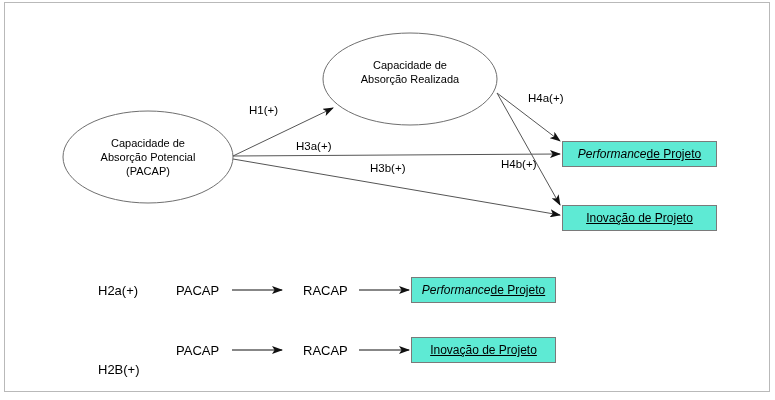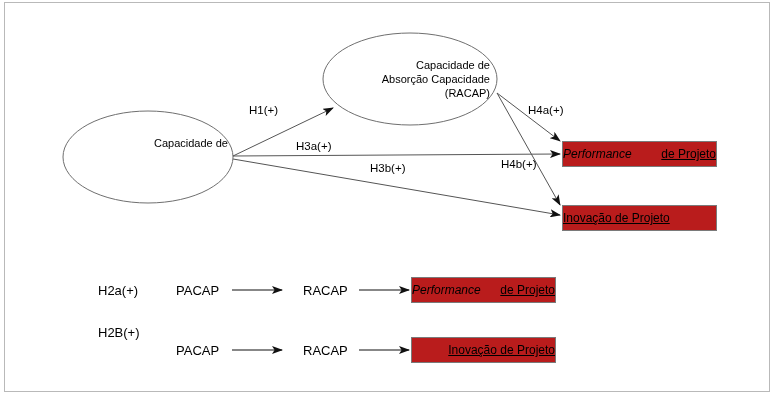--- a/index.html
+++ b/index.html
@@ -26,42 +26,42 @@
   }
   svg.layer {
     position: absolute;
     left: 0;
     top: 0;
     width: 775px;
     height: 400px;
   }
   .node-label {
     position: absolute;
-    text-align: right;
+    text-align: center;
     color: #000000;
     font-size: 11px;
     line-height: 14px;
     white-space: nowrap;
     pointer-events: none;
   }
   .edge-label {
     position: absolute;
     color: #000000;
     font-size: 11.5px;
     line-height: 13px;
     white-space: nowrap;
   }
   .box {
     position: absolute;
     border: 1px solid #7a7a7a;
-    background: #b91c1c;
+    background: #5eead4;
     box-sizing: border-box;
     display: flex;
     align-items: center;
-    justify-content: space-between;
+    justify-content: center;
     font-size: 12px;
     color: #000000;
     white-space: nowrap;
   }
   .box .em {
     font-style: italic;
   }
   .box .reg {
     font-style: normal;
     text-decoration: underline;
@@ -103,52 +103,53 @@
 
     <line x1="232" y1="290" x2="282" y2="290" stroke="#111111" stroke-width="1.1" marker-end="url(#arrow)"></line>
     <line x1="359" y1="290" x2="409" y2="290" stroke="#111111" stroke-width="1.1" marker-end="url(#arrow)"></line>
 
     <line x1="232" y1="350" x2="282" y2="350" stroke="#111111" stroke-width="1.1" marker-end="url(#arrow)"></line>
     <line x1="359" y1="350" x2="409" y2="350" stroke="#111111" stroke-width="1.1" marker-end="url(#arrow)"></line>
   </svg>
 
   <div class="node-label" style="left:68px; top:136px; width:160px;">
     <div>Capacidade de</div>
+    <div>Absorção Potencial</div>
+    <div>(PACAP)</div>
   </div>
 
   <div class="node-label" style="left:330px; top:58px; width:160px;">
     <div>Capacidade de</div>
-    <div>Absorção Capacidade</div>
-    <div>(RACAP)</div>
+    <div>Absorção Realizada</div>
   </div>
 
   <div class="edge-label" style="left:249px; top:104px;text-align:center;">H1(+)</div>
   <div class="edge-label" style="left:296px; top:140px;">H3a(+)</div>
   <div class="edge-label" style="left:370px; top:162px;">H3b(+)</div>
-  <div class="edge-label" style="left:528px; top:104px;">H4a(+)</div>
+  <div class="edge-label" style="left:528px; top:92px;">H4a(+)</div>
   <div class="edge-label" style="left:501px; top:158px;">H4b(+)</div>
 
   <div class="box" style="left:562px; top:141px; width:155px; height:26px;">
     <span class="em">Performance</span>
       <span class="reg"> de Projeto</span>
   </div>
 
   <div class="box" style="left:562px; top:205px; width:155px; height:26px;">
     <span class="reg">Inovação de Projeto</span>
   </div>
 
   <div class="mediation-text" style="left:98px; top:283px;">H2a(+)</div>
   <div class="mediation-text" style="left:176px; top:283px;">PACAP</div>
   <div class="mediation-text" style="left:303px; top:283px;">RACAP</div>
   <div class="box" style="left:411px; top:277px; width:145px; height:26px;">
     <span class="em">Performance</span>
       <span class="reg"> de Projeto</span>
   </div>
 
-  <div class="mediation-text" style="left:98px; top:325px;">H2B(+)</div>
+  <div class="mediation-text" style="left:98px; top:362px;">H2B(+)</div>
   <div class="mediation-text" style="left:176px; top:343px;">PACAP</div>
   <div class="mediation-text" style="left:303px; top:343px;">RACAP</div>
   <div class="box" style="left:411px; top:337px; width:145px; height:26px;">
     <span class="em"></span>
       <span class="reg">Inovação de Projeto</span>
   </div>
 
 </div>
 
 </body></html>

